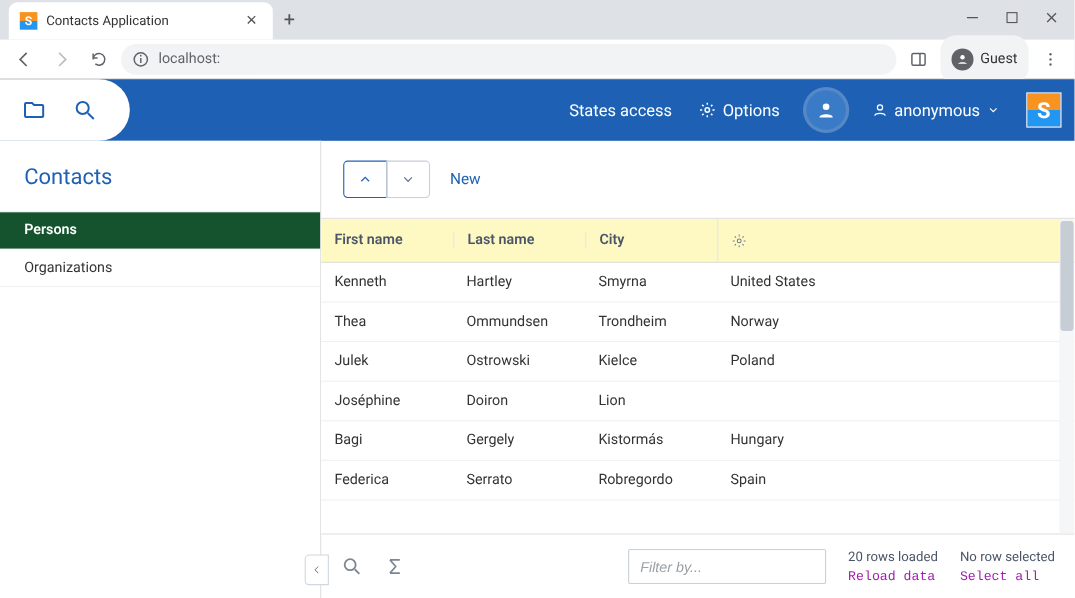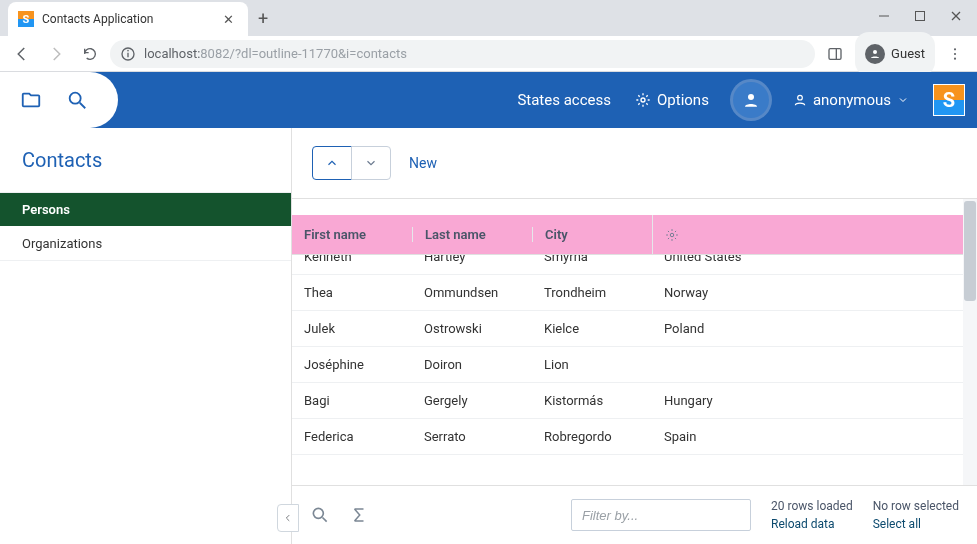--- a/index.html
+++ b/index.html
@@ -49,38 +49,38 @@
   
   .main { flex:1; display:flex; flex-direction:column; min-width:0;}
   .toolbar { display:flex; align-items:center; gap:18px; padding:18px 20px;}
   .btn-group { display:flex;}
   .btn { width:40px; height:34px; border:1px solid #1e61b4; display:flex; align-items:center; justify-content:center; color:#1e61b4; cursor:pointer;}
   .btn.first { border-radius:4px 0 0 4px;}
   .btn.second { border-radius:0 4px 4px 0; border-color:#c7d0db; color:#6b7a8f; margin-left:-1px;}
   .toolbar-link { color:#1e61b4; font-size:14px; cursor:pointer;}
   
   .table-wrap { flex:1; overflow:auto; border-top:1px solid #e0e0e0; border-bottom:1px solid #e0e0e0; background:#fff; position:relative;}
-  .thead { display:flex; background:#f9a8d4; border-bottom:1px solid #e0e0e0; position:sticky; top:16px; height:40px; align-items:center; font-weight:600; color:#4a5568; font-size:13px;}
+  .thead { display:flex; background:#fef9c3; border-bottom:1px solid #e0e0e0; position:sticky; top:0; height:40px; align-items:center; font-weight:600; color:#4a5568; font-size:13px;}
   .th, .td { padding:0 12px;}
   .c0 { width:120px; }
   .c1 { width:120px; border-left:1px solid #e5e7ea;}
   .c2 { width:120px; border-left:1px solid #e5e7ea;}
   .c3 { flex:1; border-left:1px solid #e5e7ea;}
   .gear-cell { width:38px; display:flex; align-items:center; justify-content:center; border-left:1px solid #e5e7ea; height:100%;}
   .trow { display:flex; align-items:center; height:36px; border-bottom:1px solid #eef0f2;}
   .trow .td.c1, .trow .td.c2, .trow .td.c3 { border-left:none;}
   .trow .td { color:#333; font-size:13px; white-space:nowrap; overflow:hidden; text-overflow:ellipsis;}
   
   .status { height:58px; display:flex; align-items:center; padding:0 18px; gap:20px; font-size:13px; color:#4a5568;}
   .status .s-icon { color:#7b8794; display:flex;}
   .filter-input { height:32px; border:1px solid #c7d0db; border-radius:2px; padding:0 10px; width:180px; font-size:13px; color:#333;}
   .filter-input::placeholder { color:#9aa0a6; font-style:italic;}
   .status .spacer { flex:1; }
   .status-block { display:flex; flex-direction:column; gap:4px; font-size:12px; color:#4a5568; text-align:left;}
-  .status-block .link { color:#0c4a6e; cursor:pointer;}
+  .status-block .link { color:#a21caf; cursor:pointer;font-family:Liberation Mono, monospace;}
   
   .fake-scroll { position:absolute; right:0; top:0; bottom:0; width:14px; background:#f5f6f8;}
   .fake-thumb { position:absolute; right:1px; top:2px; width:12px; height:100px; background:#c7cdd4; border-radius:3px;}
   svg { display:block; }
 </style>
 </head>
 <body>
 
 <div class="browser-chrome">
   <div class="window-controls">
@@ -129,21 +129,20 @@
       </div>
     <div class="url-box">
       <span class="info-icon">
           <svg width="16" height="16" viewBox="0 0 24 24">
             <circle cx="12" cy="12" r="9" fill="none" stroke="#5f6368" stroke-width="2"></circle>
             <line x1="12" y1="10" x2="12" y2="17" stroke="#5f6368" stroke-width="2"></line>
             <circle cx="12" cy="7" r="1.2" fill="#5f6368"></circle>
           </svg>
         </span>
       <span class="url-host">localhost:</span>
-        <span class="url-path">8082/?dl=outline-11770&amp;i=contacts</span>
     </div>
     <div class="panel-icon">
         <svg width="16" height="16" viewBox="0 0 24 24">
           <rect x="3" y="4" width="18" height="16" rx="2" fill="none" stroke="#5f6368" stroke-width="2"></rect>
           <line x1="14" y1="4" x2="14" y2="20" stroke="#5f6368" stroke-width="2"></line>
         </svg>
       </div>
     <div class="guest-pill">
       <span class="guest-avatar">
           <svg width="12" height="12" viewBox="0 0 24 24">

